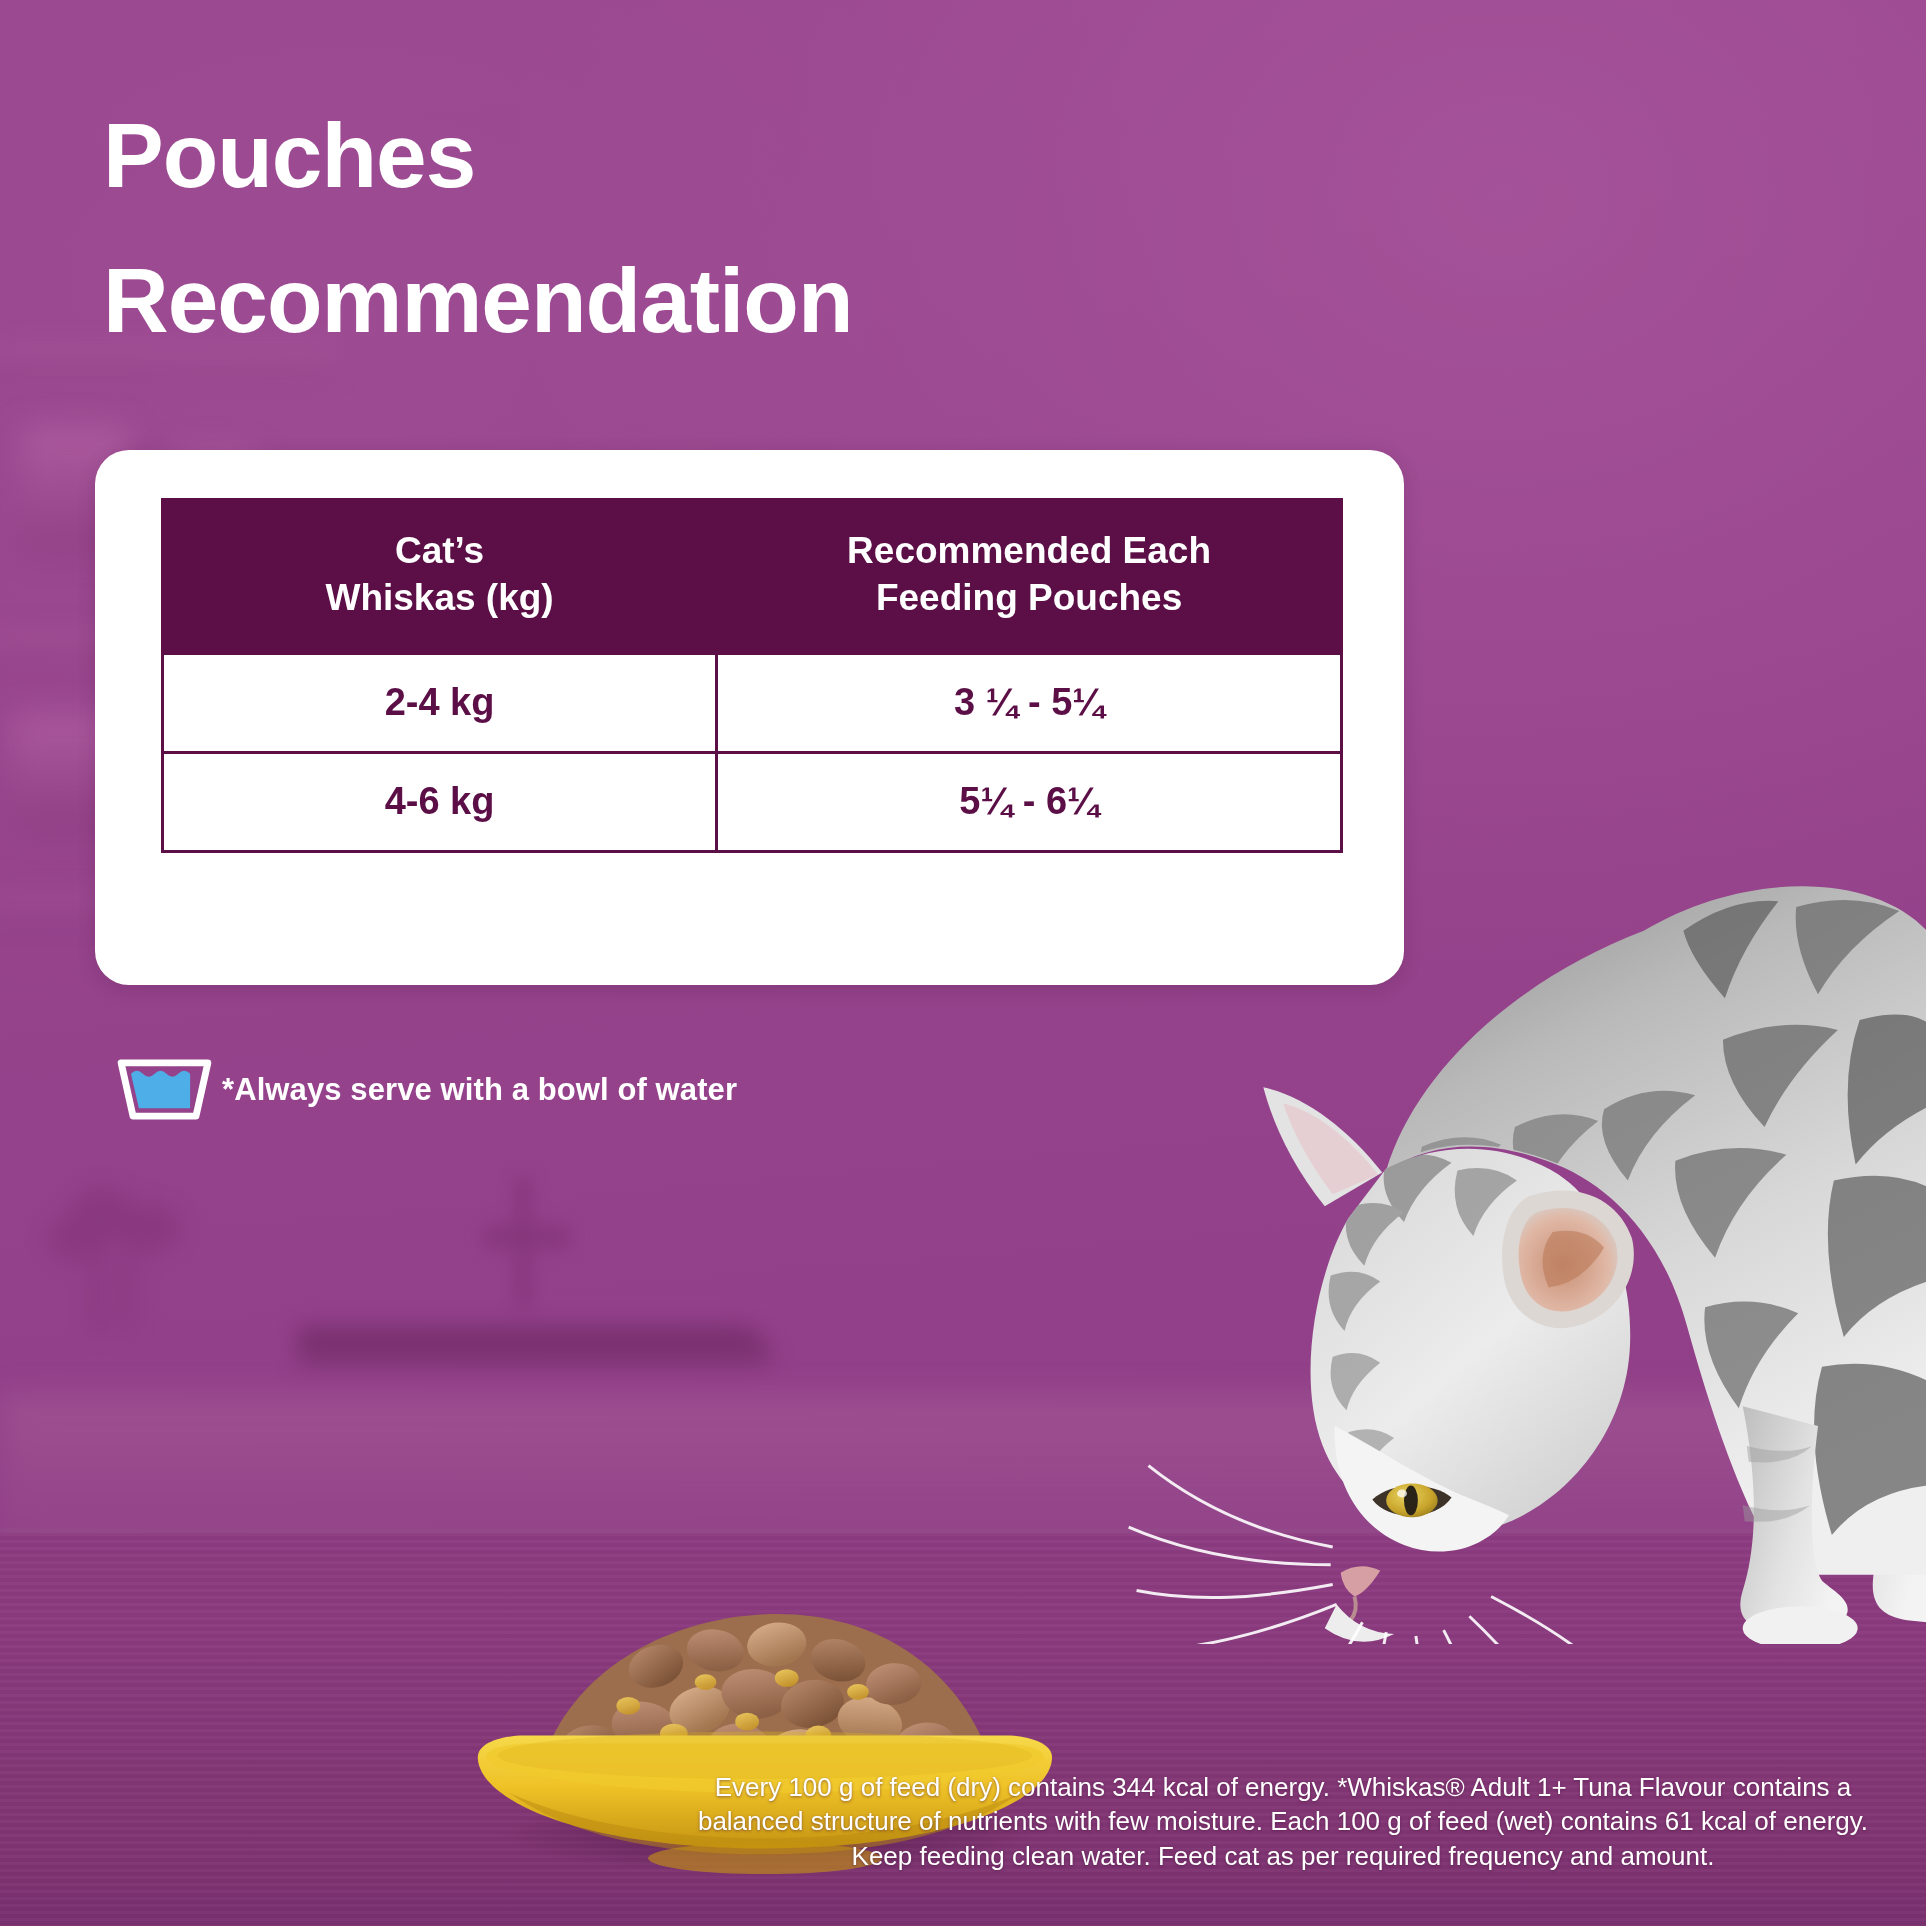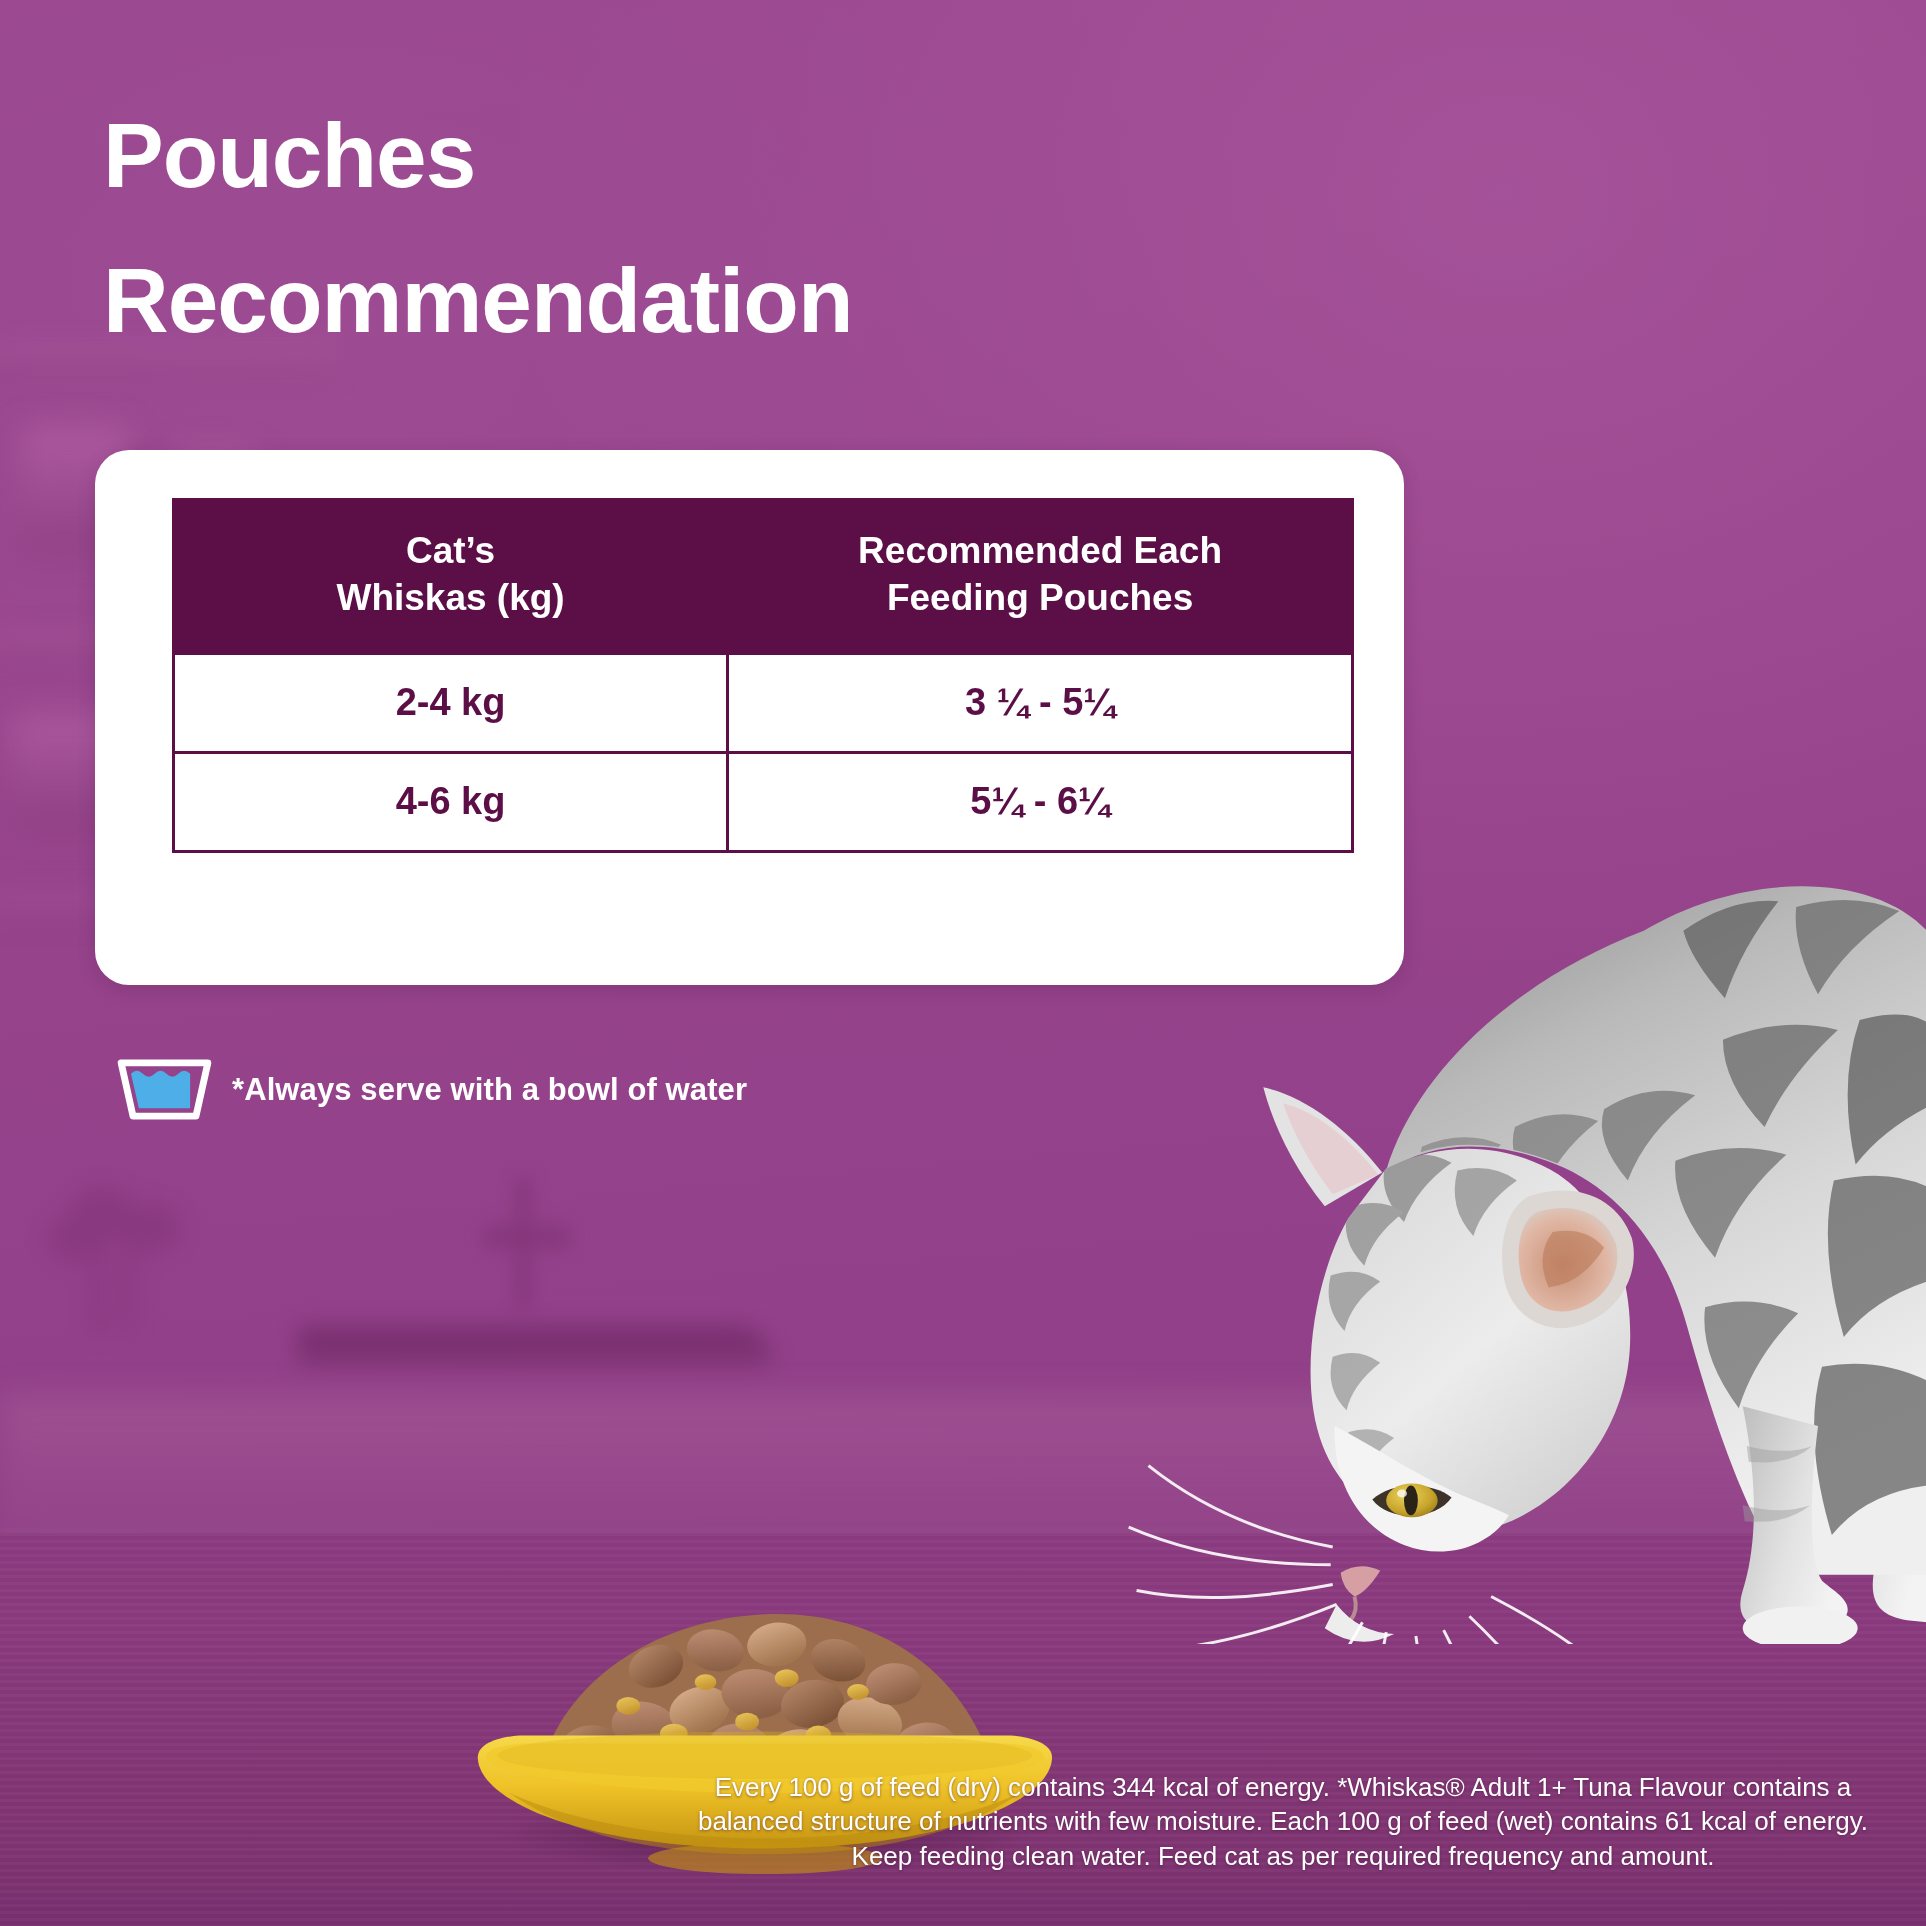--- a/index.html
+++ b/index.html
@@ -85,41 +85,41 @@
   }
   .headline .l2{display:block;margin-top:47px;}
 
   
   .card{
     position:absolute;left:95px;top:450px;width:1309px;height:535px;
     background:#ffffff;border-radius:34px;
     box-shadow:0 4px 18px rgba(60,15,55,.18);
   }
   .tbl{
-    position:absolute;left:77px;top:48px;width:1182px;
+    position:absolute;left:66px;top:48px;width:1182px;
     border-collapse:collapse;table-layout:fixed;
   }
   .tbl th,.tbl td{
     border:3px solid #5b0f46;
     text-align:center;vertical-align:middle;
   }
   .tbl thead th{
     background:#5b0f46;border-color:#5b0f46;color:#ffffff;
     font-size:37px;font-weight:bold;line-height:1.28;padding:26px 10px 30px;
   }
   .tbl tbody td{
     color:#5b0f46;font-size:38px;font-weight:bold;height:94px;background:#fff;
   }
   .tbl col.c1{width:47%;}
   .tbl col.c2{width:53%;}
 
   
   .waternote{
     position:absolute;left:117px;top:1057px;
-    display:flex;align-items:center;gap:20px;
+    display:flex;align-items:center;gap:10px;
   }
   .water-icon{width:95px;height:65px;display:block;}
   .waternote .txt{
     color:#ffffff;font-size:31px;font-weight:bold;letter-spacing:0.1px;
     white-space:nowrap;
   }
 
   
   .cat{position:absolute;left:1089px;top:812px;width:838px;height:832px;}
   .cat svg{display:block;width:100%;height:100%;}

